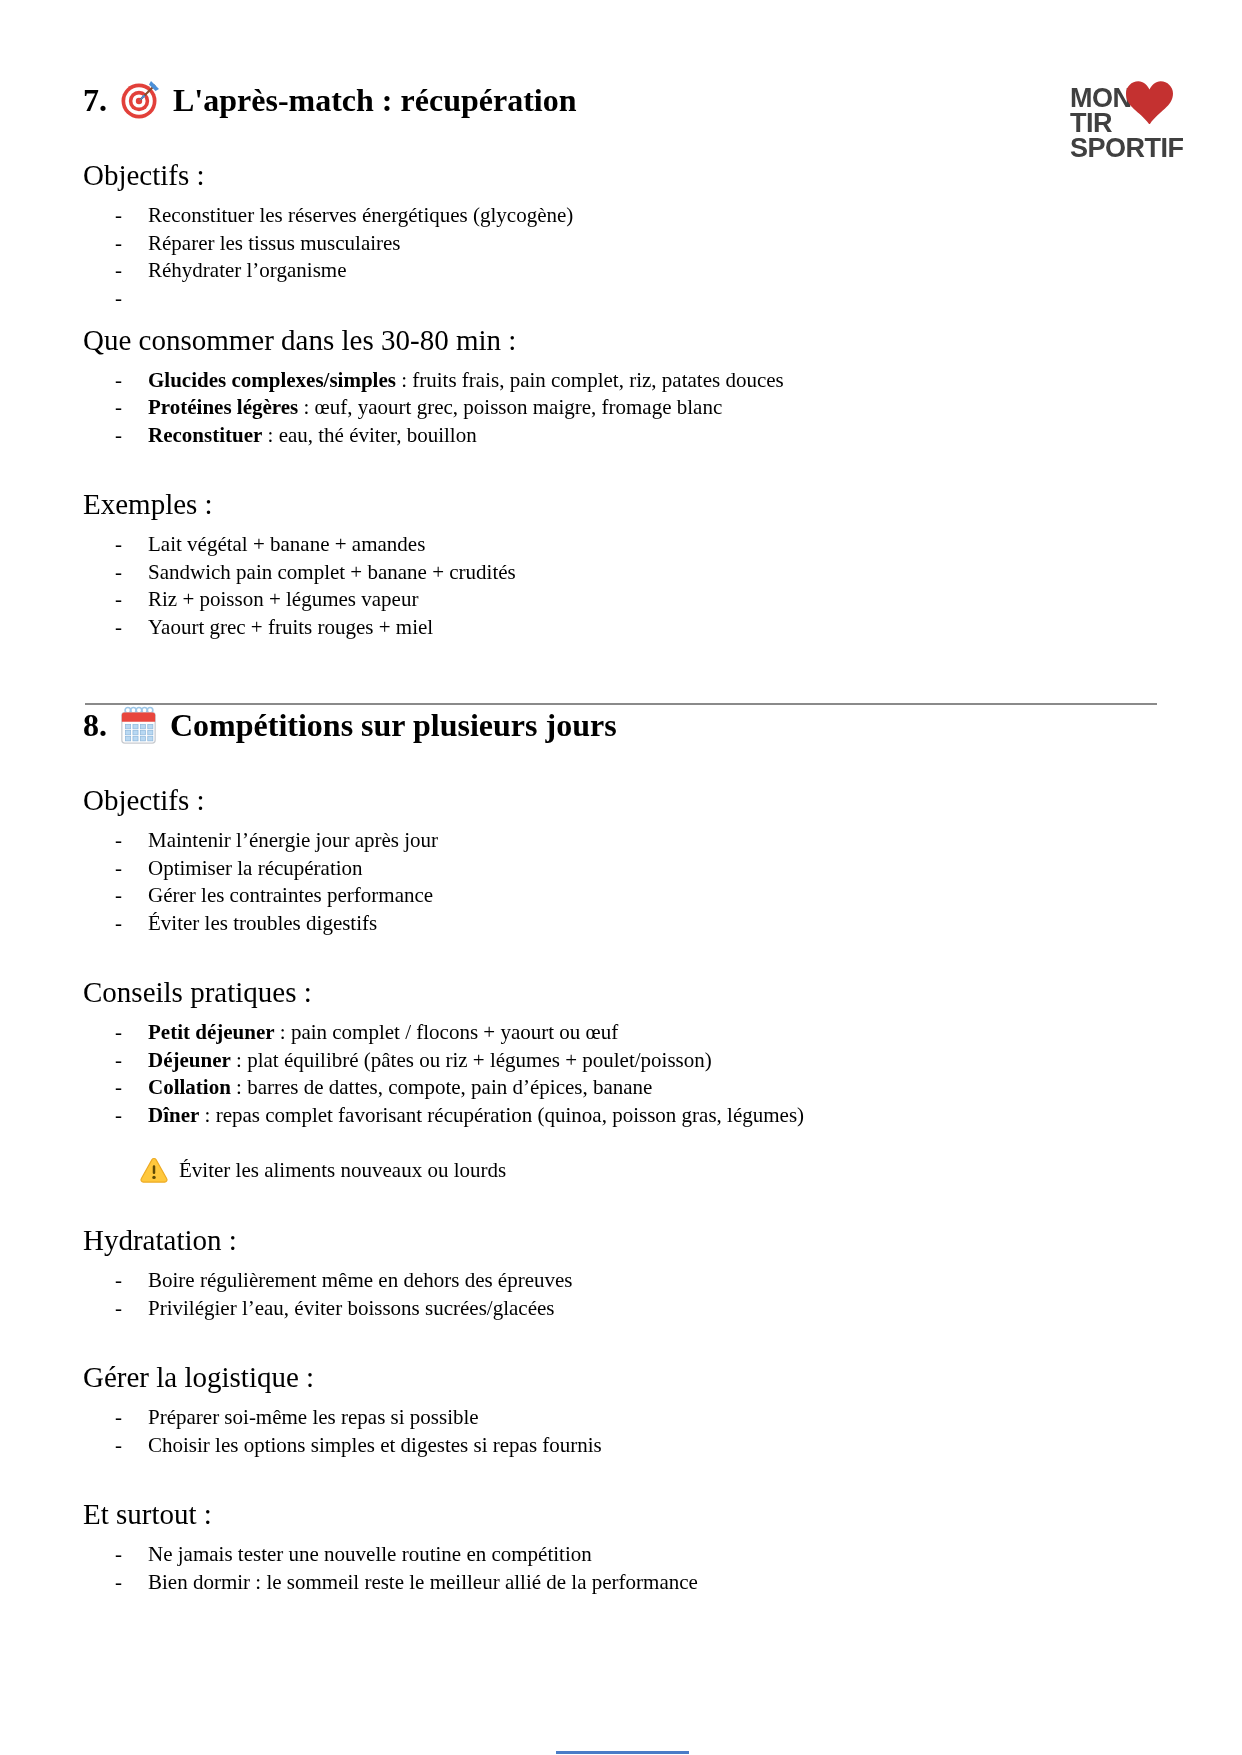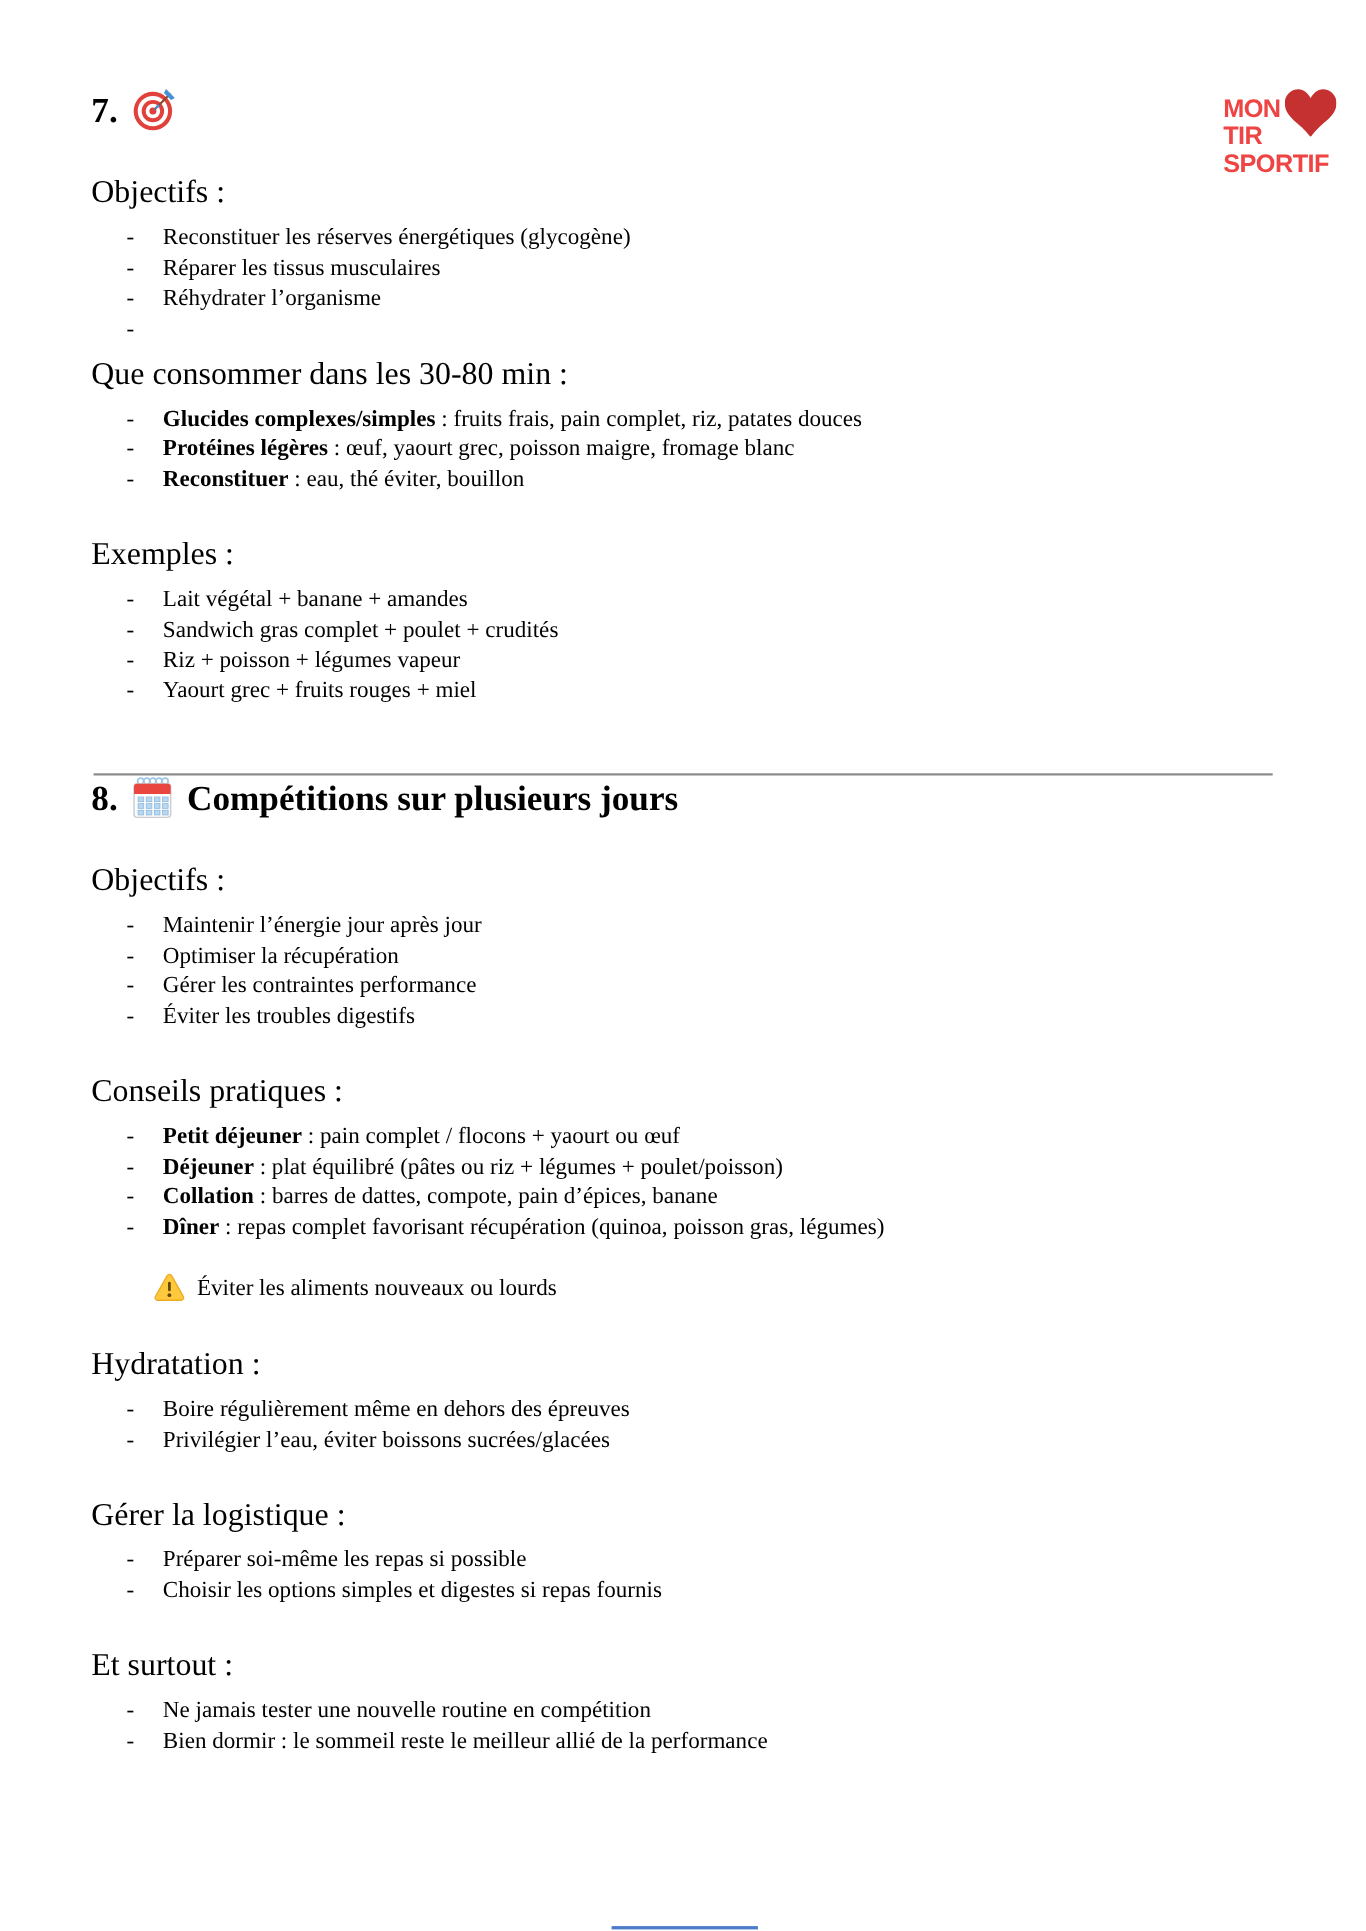--- a/index.html
+++ b/index.html
@@ -40,24 +40,24 @@
   }
 
   .note{
     display:flex;align-items:center;gap:11px;
     margin:26px 0 4px 57px;
     font-size:21px;line-height:30px;
   }
   .note svg{flex:0 0 auto;}
 
   .logo{
-    position:absolute;left:1112px;top:86px;
+    position:absolute;left:1070px;top:86px;
     font-family:"Liberation Sans", sans-serif;
-    font-weight:bold;font-size:23px;line-height:25px;
-    letter-spacing:-0.5px;color:#ef4444;
+    font-weight:bold;font-size:27px;line-height:25px;
+    letter-spacing:-0.5px;color:#404040;
   }
   .logo-heart{position:absolute;left:56px;top:-5px;}
 
   .page-accent{
     position:absolute;left:556px;top:1751px;
     width:133px;height:3px;background:#4a7cc7;
   }
 </style>
 </head>
 <body>
@@ -80,40 +80,41 @@
       <svg class="sec-icon" viewBox="0 0 40 40" width="40" height="40" aria-hidden="true">
         <circle cx="19" cy="21" r="17.5" fill="#e2403a"></circle>
         <circle cx="19" cy="21" r="13.8" fill="#ffffff"></circle>
         <circle cx="19" cy="21" r="10.2" fill="#e2403a"></circle>
         <circle cx="19" cy="21" r="6.6" fill="#ffffff"></circle>
         <circle cx="19" cy="21" r="3.2" fill="#e2403a"></circle>
         <line x1="35" y1="5" x2="20.5" y2="19.5" stroke="#8a4a2a" stroke-width="2"></line>
         <path d="M31 1 L39 9 L35.5 11 L29 4.5 Z" fill="#4a90d9"></path>
         <path d="M23.5 14.5 L25.5 16.5 L19 21 Z" fill="#4a90d9"></path>
       </svg>
+      <span class="sec-text">L'après-match : récupération</span>
     </h2>
 
     <div>
         <h3 class="block-heading">Objectifs :</h3>
         <ul class="list">
           <li class="list-item"><span class="marker">-</span><span>Reconstituer les réserves énergétiques (glycogène)</span></li>
           <li class="list-item"><span class="marker">-</span><span>Réparer les tissus musculaires</span></li>
           <li class="list-item"><span class="marker">-</span><span>Réhydrater l’organisme</span></li>
           <li class="list-item"><span class="marker">-</span></li>
         </ul>
         <h3 class="block-heading">Que consommer dans les 30-80 min :</h3>
         <ul class="list">
           <li class="list-item"><span class="marker">-</span><b>Glucides complexes/simples</b><span> : fruits frais, pain complet, riz, patates douces</span></li>
           <li class="list-item"><span class="marker">-</span><b>Protéines légères</b><span> : œuf, yaourt grec, poisson maigre, fromage blanc</span></li>
           <li class="list-item"><span class="marker">-</span><b>Reconstituer</b><span> : eau, thé éviter, bouillon</span></li>
         </ul>
         <h3 class="block-heading">Exemples :</h3>
         <ul class="list">
           <li class="list-item"><span class="marker">-</span><span>Lait végétal + banane + amandes</span></li>
-          <li class="list-item"><span class="marker">-</span><span>Sandwich gras complet + poulet + crudités</span></li>
+          <li class="list-item"><span class="marker">-</span><span>Sandwich pain complet + banane + crudités</span></li>
           <li class="list-item"><span class="marker">-</span><span>Riz + poisson + légumes vapeur</span></li>
           <li class="list-item"><span class="marker">-</span><span>Yaourt grec + fruits rouges + miel</span></li>
         </ul>
       </div>
 
     <hr class="divider">
 
     <h2 class="section-title s8">
       <span class="sec-num">8.</span>
       <svg class="sec-icon" viewBox="0 0 40 42" width="37" height="39" aria-hidden="true">

